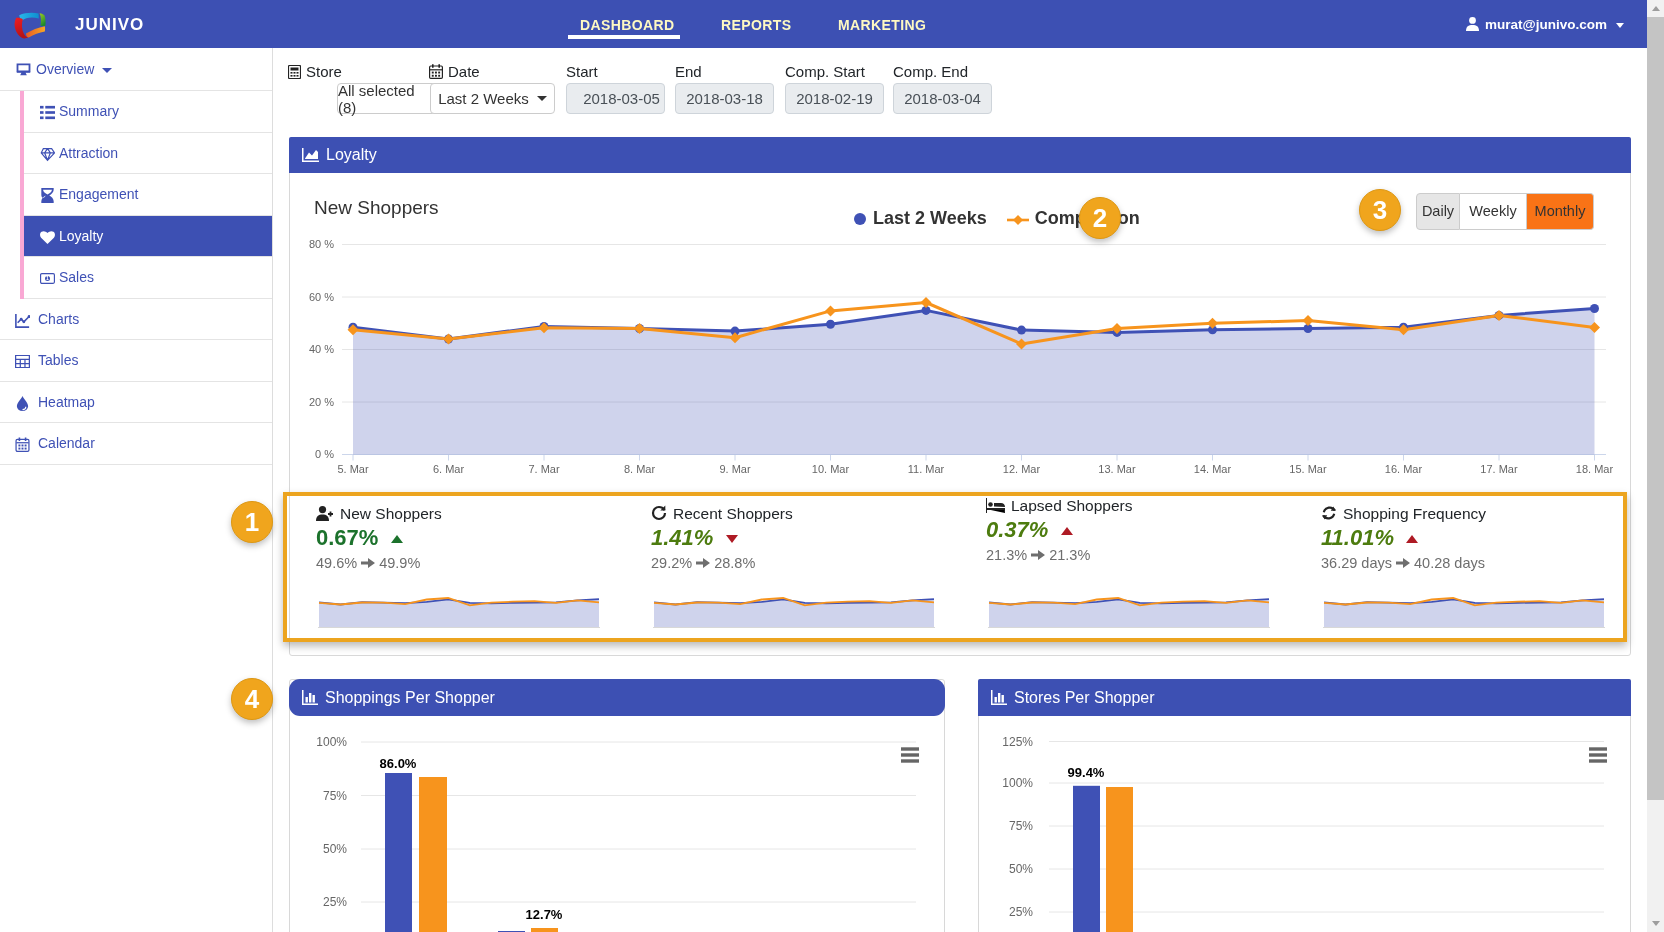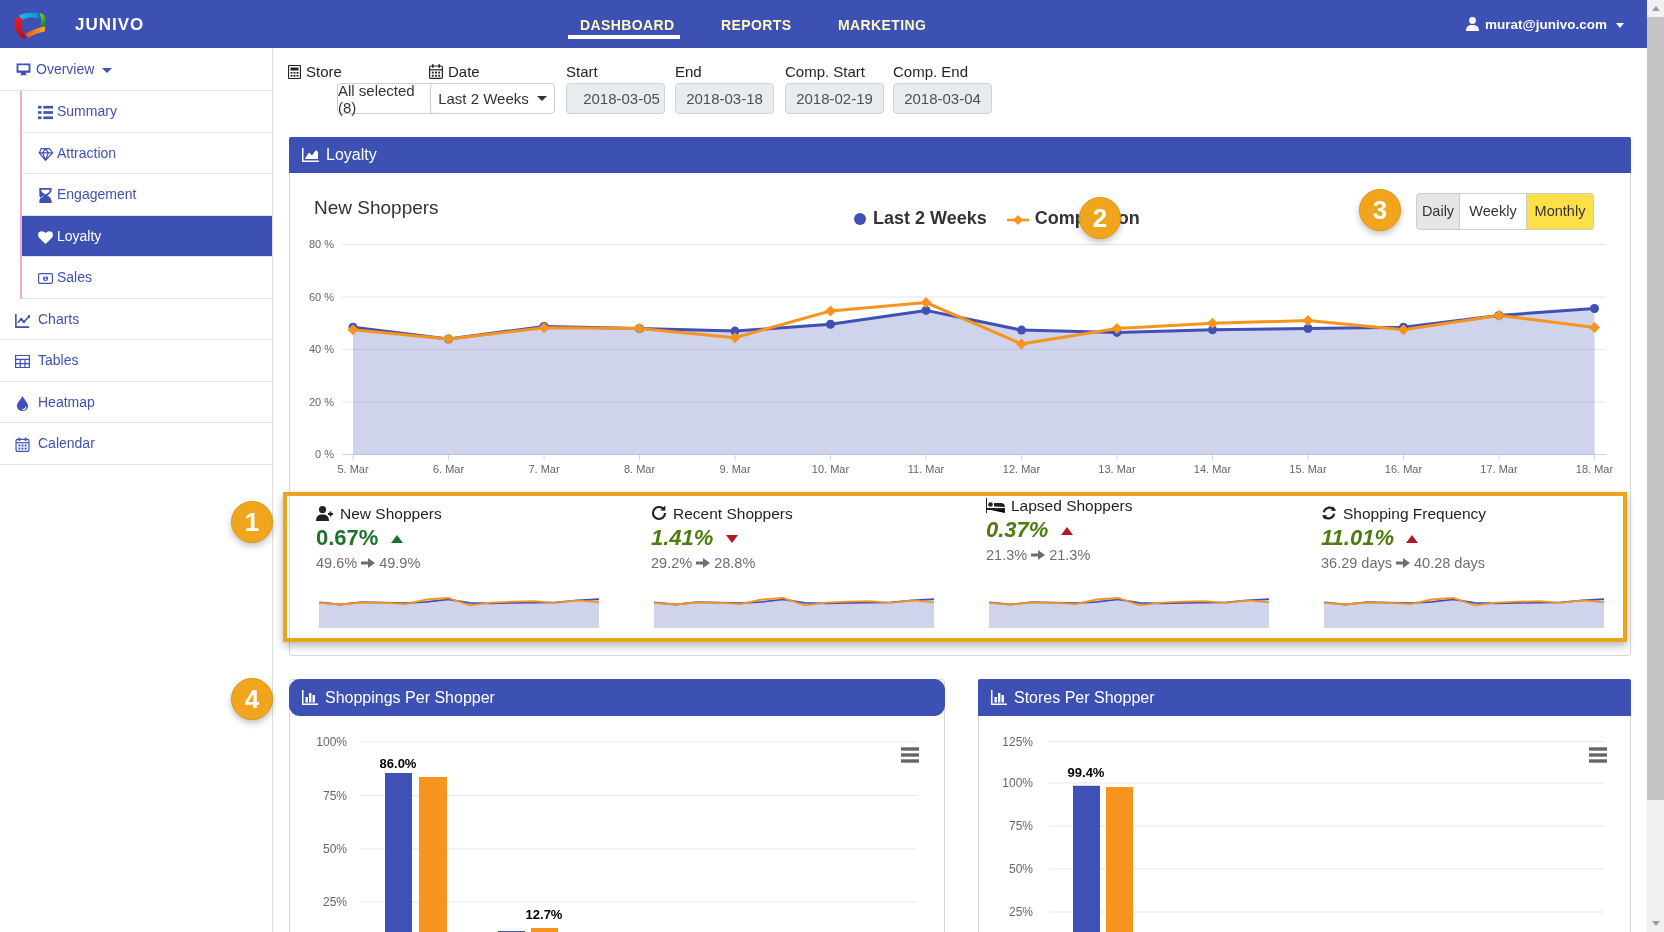--- a/index.html
+++ b/index.html
@@ -13,21 +13,21 @@
 #brand { position:absolute; left:75px; top:15px; color:#fff; font-size:17px; font-weight:bold; letter-spacing:1px; }
 .navlink { position:absolute; top:17px; color:#fef9c3; font-size:14px; font-weight:bold; letter-spacing:0.4px; }
 #nav-underline { position:absolute; left:568px; top:35px; width:112px; height:4px; background:#fff; }
 #user { position:absolute; left:1466px; top:17px; color:#fff; font-size:13.5px; font-weight:bold; }
 
 
 #sidebar { position:absolute; left:0; top:48px; width:273px; height:884px; background:#fff; border-right:1px solid #ddd; }
 .side-item { position:relative; height:41.5px; line-height:41px; border-bottom:1px solid #e4e4e4; color:#3f51b5; font-size:14px; }
 .side-item .txt { position:absolute; left:38px; top:0; }
 .side-item .ic { position:absolute; left:15px; top:14px; width:15px; height:15px; }
-.sub { margin-left:20px; border-left:2px solid #f9a8d4; }
+.sub { margin-left:20px; border-left:4px solid #f9a8d4; }
 .sub .side-item .ic { left:16px; }
 .sub .side-item .txt { left:35px; }
 .side-item.active { background:#3d50b3; color:#fff; }
 
 
 .flabel { position:absolute; top:63px; font-size:15px; color:#212529; }
 .fctl { position:absolute; top:83px; height:31px; border-radius:4px; font-size:15px;
   display:flex; align-items:center; justify-content:center; }
 .fbtn { background:#fff; border:1px solid #ccc; color:#333; }
 .finput { background:#e9ecef; border:1px solid #ced4da; color:#495057; }
@@ -248,21 +248,21 @@
     <span style="display:inline-block;width:12px;height:12px;border-radius:50%;background:#3f51b5;vertical-align:-1px;margin-right:7px;"></span>Last 2 Weeks
     <svg width="22" height="10" viewBox="0 0 22 10" style="margin-left:15px;margin-right:6px;vertical-align:-1px;">
         <path d="M0 5 h22" stroke="#f7941d" stroke-width="2.6"></path>
         <path d="M11 0 L16 5 L11 10 L6 5 Z" fill="#f7941d"></path>
       </svg>Comparison
   </div>
 
   <div class="abs" style="left:1126px; top:55px; height:37px; display:flex; font-size:14.5px; color:#333; text-align:center;">
     <div style="border:1px solid #ccc; border-radius:4px 0 0 4px; background:#e6e6e6; width:44px; line-height:35px;">Daily</div>
     <div style="border:1px solid #ccc; border-left:none; background:#fff; width:67px; line-height:35px;">Weekly</div>
-    <div style="border:1px solid #ccc; border-left:none; border-radius:0 4px 4px 0; background:#fde047; width:67px; line-height:35px;">Monthly</div>
+    <div style="border:1px solid #ccc; border-left:none; border-radius:0 4px 4px 0; background:#f97316; width:67px; line-height:35px;">Monthly</div>
   </div>
 
   <svg class="abs" style="left:0; top:37px;" width="1342" height="310" viewBox="0 0 1342 310">
     <g stroke="#e6e6e6" stroke-width="1">
       <path d="M52 69.5 H1316"></path>
         <path d="M52 122 H1316"></path>
         <path d="M52 174.5 H1316"></path>
         <path d="M52 227 H1316"></path>
     </g>
     <path d="M52 279.5 H1316" stroke="#ccd6eb" stroke-width="1"></path>

